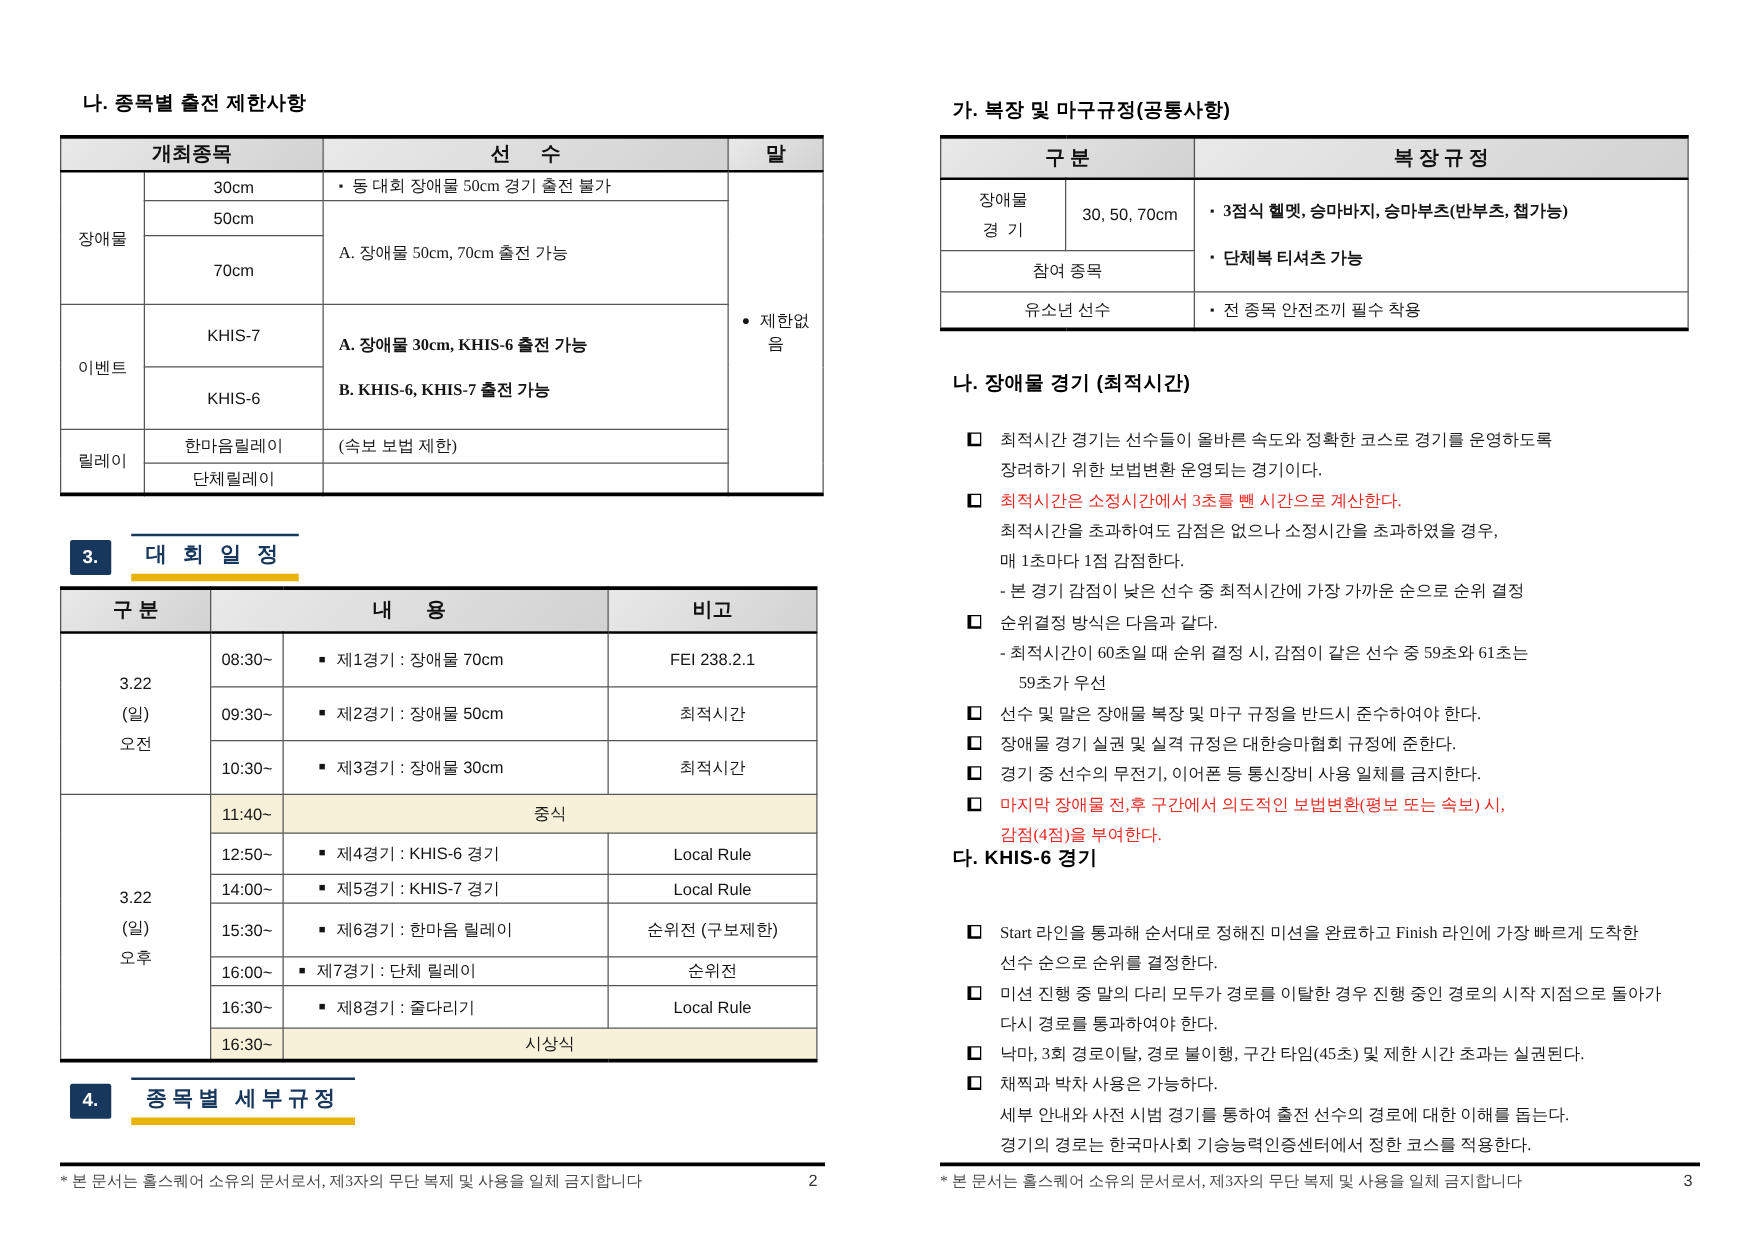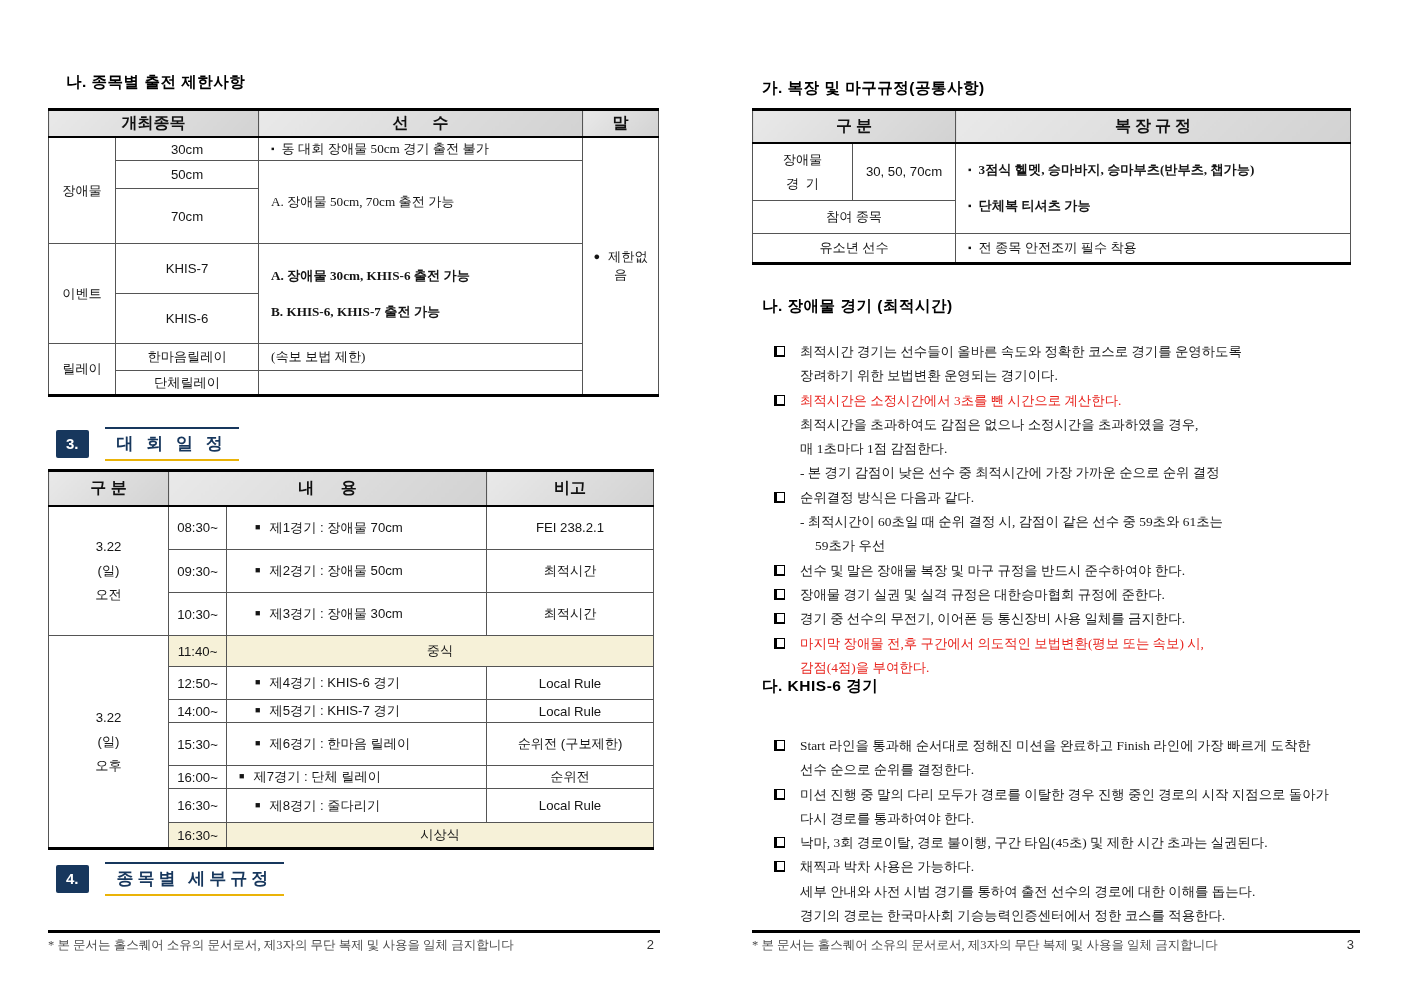--- a/index.html
+++ b/index.html
@@ -24,21 +24,21 @@
   
   .sec { display:flex; align-items:center; }
   .sec .num {
     background:#17375d; color:#fff; font-family:"Liberation Sans", sans-serif;
     font-weight:bold; font-size:15px; padding:5px 10px 6px; border-radius:2px;
     margin:0 16px 0 8px;
   }
   .sec .ttl {
     color:#17375d; font-family:"Liberation Sans", sans-serif; font-weight:bold;
     font-size:17px; letter-spacing:4px; border-top:2px solid #17375d;
-    border-bottom:2px solid #eab308; padding:3px 12px 4px;
+    border-bottom:6px solid #eab308; padding:3px 12px 4px;
   }
 
   
   table { border-collapse:collapse; table-layout:fixed; }
   .doc-table { border-top:3px solid #000; border-bottom:3px solid #000; }
   .doc-table th, .doc-table td {
     border:1px solid #555; vertical-align:middle; text-align:center;
     font-size:13.2px; padding:2px 4px; overflow:hidden;
   }
   .doc-table th {

